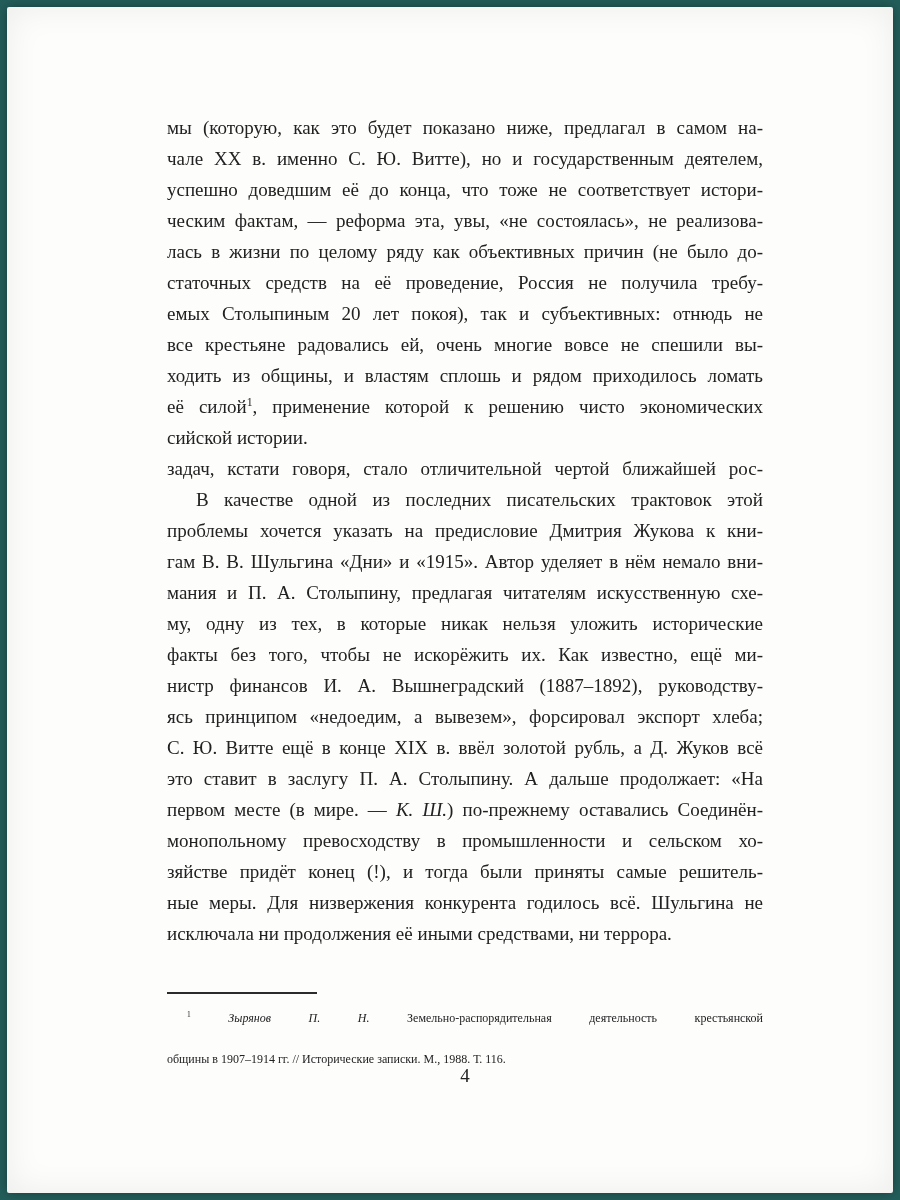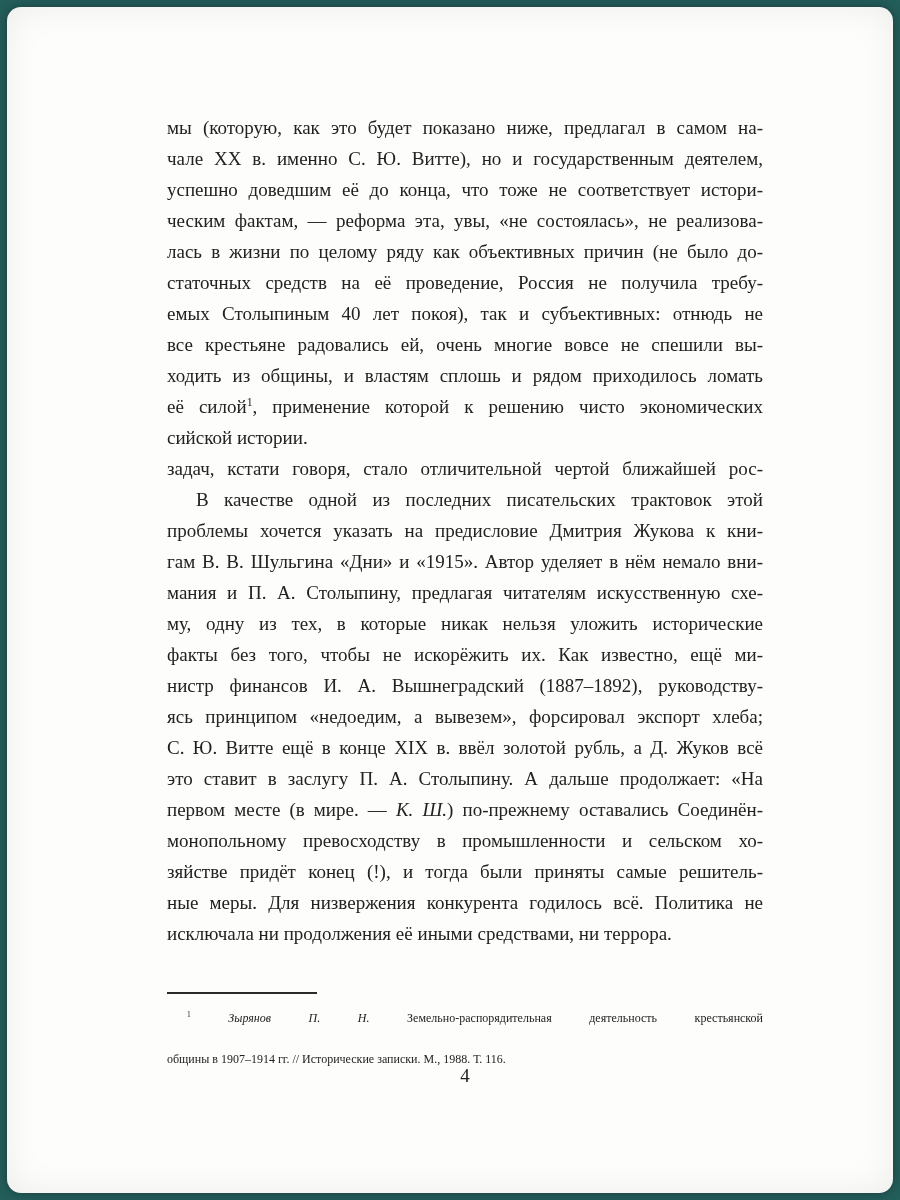--- a/index.html
+++ b/index.html
@@ -19,21 +19,21 @@
     position: relative;
     width: 900px;
     height: 1200px;
     background: var(--outer);
     overflow: hidden;
   }
   .page {
     position: absolute;
     left: 7px; top: 7px; right: 7px; bottom: 7px;
     background: var(--paper);
-    border-radius: 14px;
+    border-radius: 2px;
     box-shadow: inset 0 0 34px rgba(0,0,0,0.07), 0 0 12px rgba(0,0,0,0.35);
   }
   .text-block {
     position: absolute;
     left: 160px;
     top: 105px;
     width: 596px;
     color: var(--ink);
     font-size: 19px;
     line-height: 31px;
@@ -92,42 +92,42 @@
 <div class="screen">
   <div class="page">
     <div class="text-block">
         <div>
           <div class="line">мы (которую, как это будет показано ниже, предлагал в самом на-</div>
           <div class="line">чале XX в. именно С. Ю. Витте), но и государственным деятелем,</div>
           <div class="line">успешно доведшим её до конца, что тоже не соответствует истори-</div>
           <div class="line">ческим фактам, — реформа эта, увы, «не состоялась», не реализова-</div>
           <div class="line">лась в жизни по целому ряду как объективных причин (не было до-</div>
           <div class="line">статочных средств на её проведение, Россия не получила требу-</div>
-          <div class="line">емых Столыпиным 40 лет покоя), так и субъективных: отнюдь не</div>
+          <div class="line">емых Столыпиным 20 лет покоя), так и субъективных: отнюдь не</div>
           <div class="line">все крестьяне радовались ей, очень многие вовсе не спешили вы-</div>
           <div class="line">ходить из общины, и властям сплошь и рядом приходилось ломать</div>
           <div class="line">её силой<span class="sup">1</span>, применение которой к решению чисто экономических</div>
           <div class="line last">сийской истории.</div>
           <div class="line">задач, кстати говоря, стало отличительной чертой ближайшей рос-</div>
         </div>
         <div>
           <div class="line first">В качестве одной из последних писательских трактовок этой</div>
           <div class="line">проблемы хочется указать на предисловие Дмитрия Жукова к кни-</div>
           <div class="line">гам В. В. Шульгина «Дни» и «1915». Автор уделяет в нём немало вни-</div>
           <div class="line">мания и П. А. Столыпину, предлагая читателям искусственную схе-</div>
           <div class="line">му, одну из тех, в которые никак нельзя уложить исторические</div>
           <div class="line">факты без того, чтобы не искорёжить их. Как известно, ещё ми-</div>
           <div class="line">нистр финансов И. А. Вышнеградский (1887–1892), руководству-</div>
           <div class="line">ясь принципом «недоедим, а вывезем», форсировал экспорт хлеба;</div>
           <div class="line">С. Ю. Витте ещё в конце XIX в. ввёл золотой рубль, а Д. Жуков всё</div>
           <div class="line">это ставит в заслугу П. А. Столыпину. А дальше продолжает: «На</div>
           <div class="line">первом месте (в мире. — <span class="it">К. Ш.</span>) по-прежнему оставались Соединён-</div>
           <div class="line">монопольному превосходству в промышленности и сельском хо-</div>
           <div class="line">зяйстве придёт конец (!), и тогда были приняты самые решитель-</div>
-          <div class="line">ные меры. Для низвержения конкурента годилось всё. Политика не</div>
+          <div class="line">ные меры. Для низвержения конкурента годилось всё. Шульгина не</div>
           <div class="line last">исключала ни продолжения её иными средствами, ни террора.</div>
         </div>
       </div>
     <div class="footnote-rule"></div>
     <div class="footnote">
         <div class="fn-line first"><span class="sup">1</span> <span class="it">Зырянов П. Н.</span> Земельно-распорядительная деятельность крестьянской</div>
         <div class="fn-line last">общины в 1907–1914 гг. // Исторические записки. М., 1988. Т. 116.</div>
       </div>
     <div class="page-number">4</div>
   </div>

